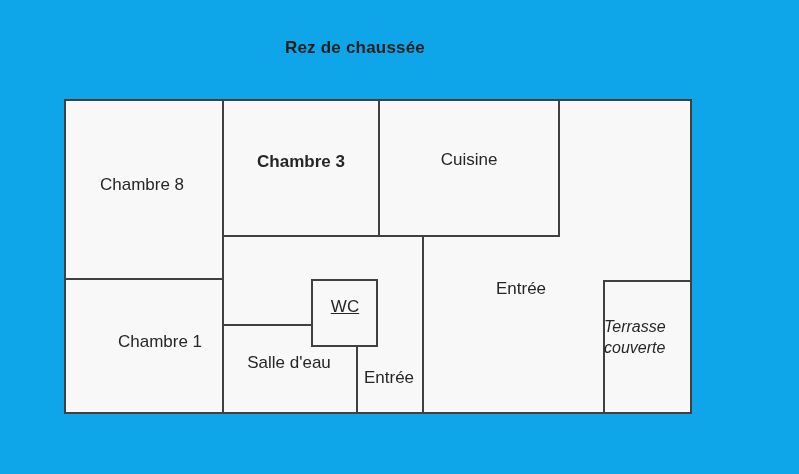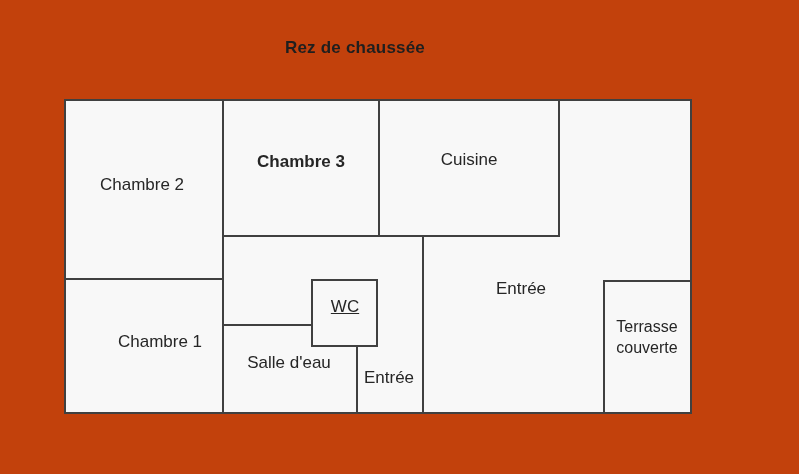--- a/index.html
+++ b/index.html
@@ -5,21 +5,21 @@
   html, body {
     margin: 0;
     padding: 0;
     background: #ffffff;
     font-family: "Liberation Sans", "DejaVu Sans", sans-serif;
   }
   .canvas {
     position: relative;
     width: 799px;
     height: 474px;
-    background: #c2410c;
+    background: #0ea5e9;
     overflow: hidden;
   }
   .title {
     position: absolute;
     left: 355px;
     top: 48px;
     transform: translate(-50%, -50%);
     font-size: 17px;
     font-weight: 700;
     color: #1f1f1f;
@@ -77,22 +77,23 @@
   .lbl-chambre1   { left: 78px;  top: 241px; margin-left: 16px; }
   .lbl-salledeau  { left: 223px; top: 262px; }
   .lbl-wc         { left: 279px; top: 206px; text-decoration: underline; }
   .lbl-entree     { left: 323px; top: 277px; }
   .lbl-sejour     { left: 455px; top: 188px; }
   .lbl-terrasse   {
     left: 581px; top: 236px;
     font-size: 16px;
     white-space: normal;
     width: 86px;
-    text-align: center;
+    text-align: left;
     line-height: 21px;
+    font-style: italic;
   }
 </style>
 </head>
 <body>
 
 <div class="canvas">
 
   <div class="title">Rez de chaussée</div>
 
   <div class="plan">
@@ -103,21 +104,21 @@
     <div class="wall wall-d"></div>
     <div class="wall wall-e"></div>
     <div class="wall wall-f"></div>
     <div class="wall wall-h"></div>
     <div class="wall wall-i"></div>
 
     <div class="wc-box"></div>
 
     <div class="terrasse-box"></div>
 
-    <div class="room-label lbl-chambre2">Chambre 2</div>
+    <div class="room-label lbl-chambre2">Chambre 8</div>
     <div class="room-label lbl-chambre3">Chambre 3</div>
     <div class="room-label lbl-cuisine">Cuisine</div>
     <div class="room-label lbl-chambre1">Chambre 1</div>
     <div class="room-label lbl-salledeau">Salle d'eau</div>
     <div class="room-label lbl-wc">WC</div>
     <div class="room-label lbl-entree">Entrée</div>
     <div class="room-label lbl-sejour">Entrée</div>
     <div class="room-label lbl-terrasse">Terrasse couverte</div>
 
   </div>

